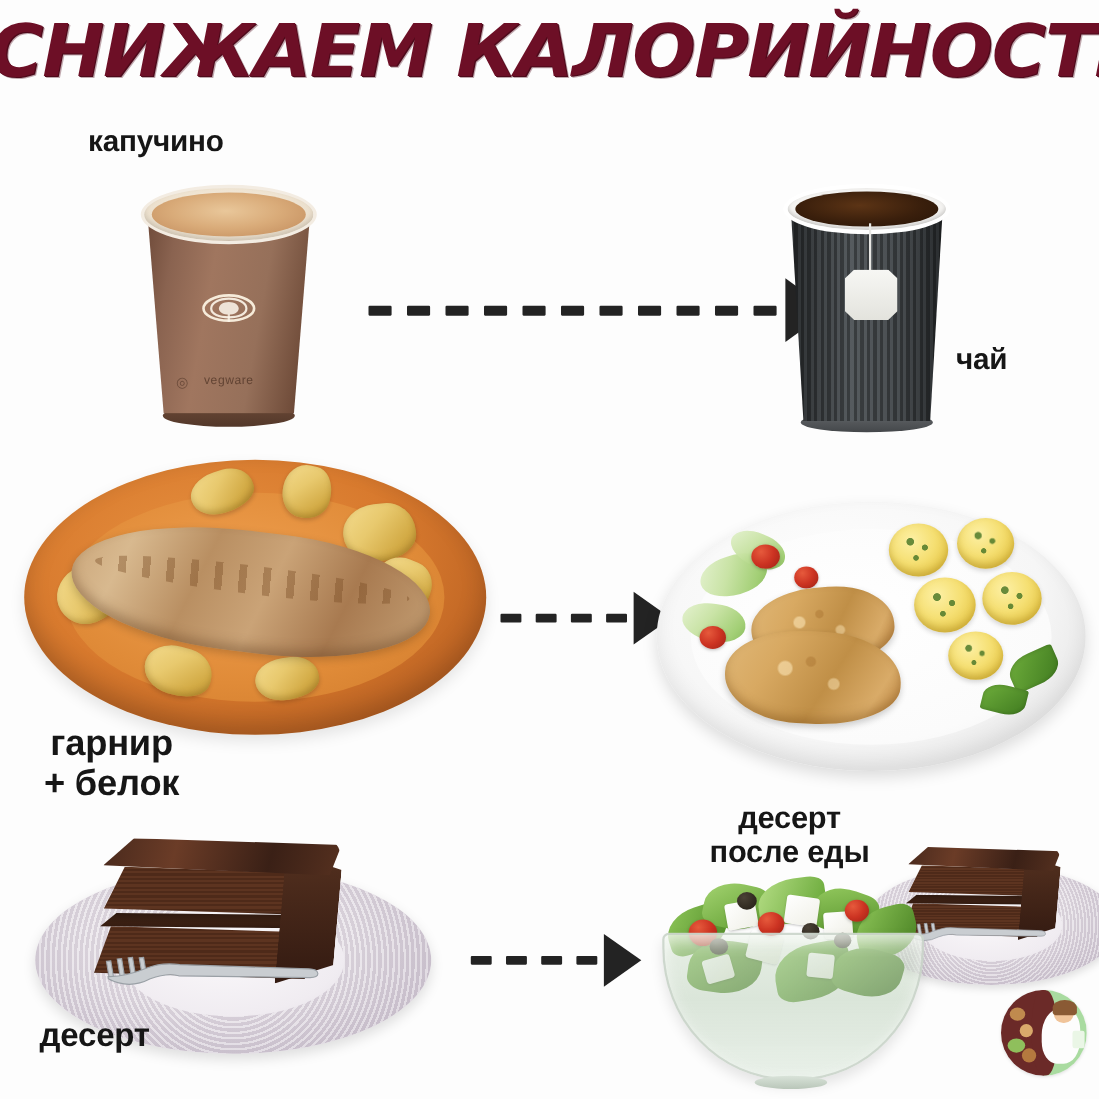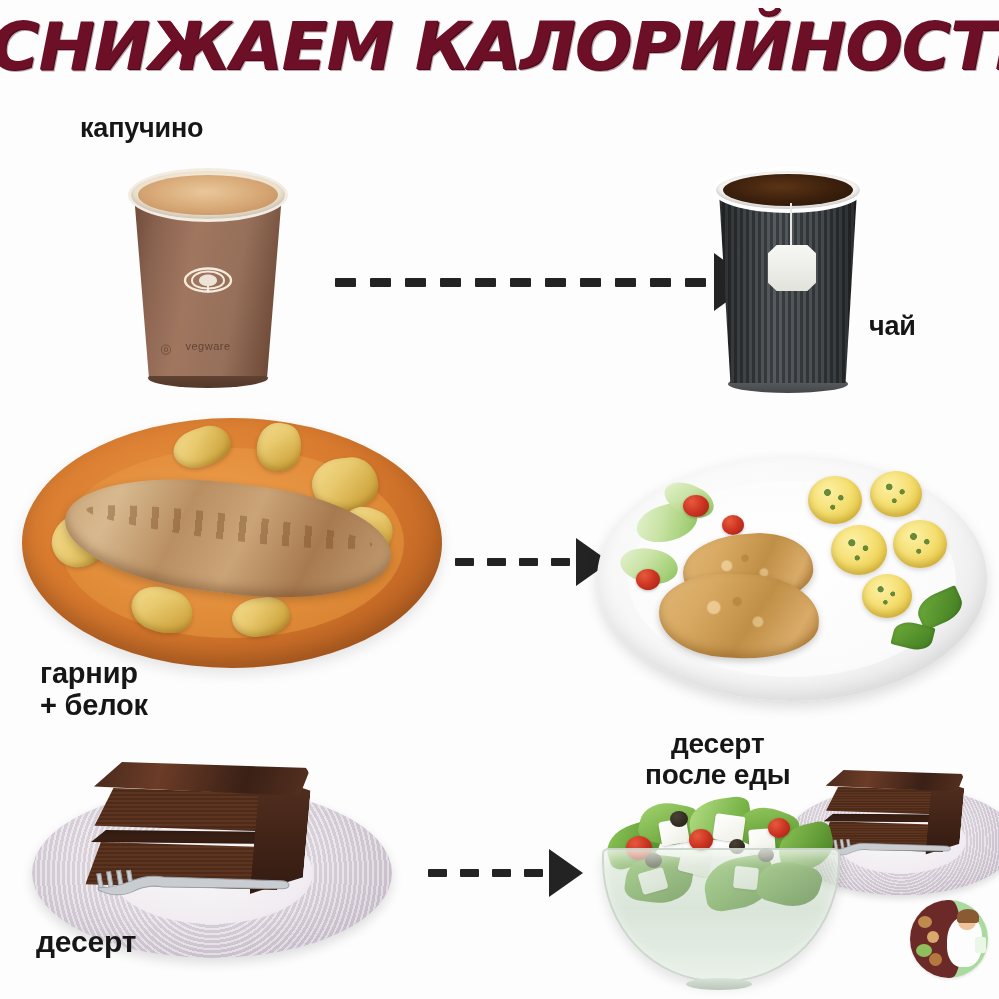--- a/index.html
+++ b/index.html
@@ -388,21 +388,21 @@
     <div class="boiled" style="left:76%;top:26%;width:54px;height:48px;"></div>
     <div class="boiled" style="left:68%;top:48%;width:50px;height:44px;"></div>
 
     <div class="basil" style="left:82%;top:56%;width:46px;height:30px;transform:rotate(-24deg);"></div>
     <div class="basil" style="left:76%;top:68%;width:40px;height:26px;transform:rotate(14deg);"></div>
 
     <div class="cutlet" style="left:22%;top:32%;width:130px;height:72px;transform:rotate(-5deg);"></div>
     <div class="cutlet" style="left:16%;top:48%;width:160px;height:84px;transform:rotate(3deg);"></div>
   </div>
 
-  <div class="label" style="left:40px;top:657px;font-size:29px;">гарнир
+  <div class="label" style="left:40px;top:657px;font-size:33px;text-align:center;">гарнир
 + белок</div>
 
   <div class="label" style="left:645px;top:728px;font-size:28px;text-align:center;">десерт
 после еды</div>
 
   <div class="photo cakeset" style="left:32px;top:762px;">
     <div class="glassplate">
       <div class="glass-center"></div>
     </div>
     <div class="cake">

